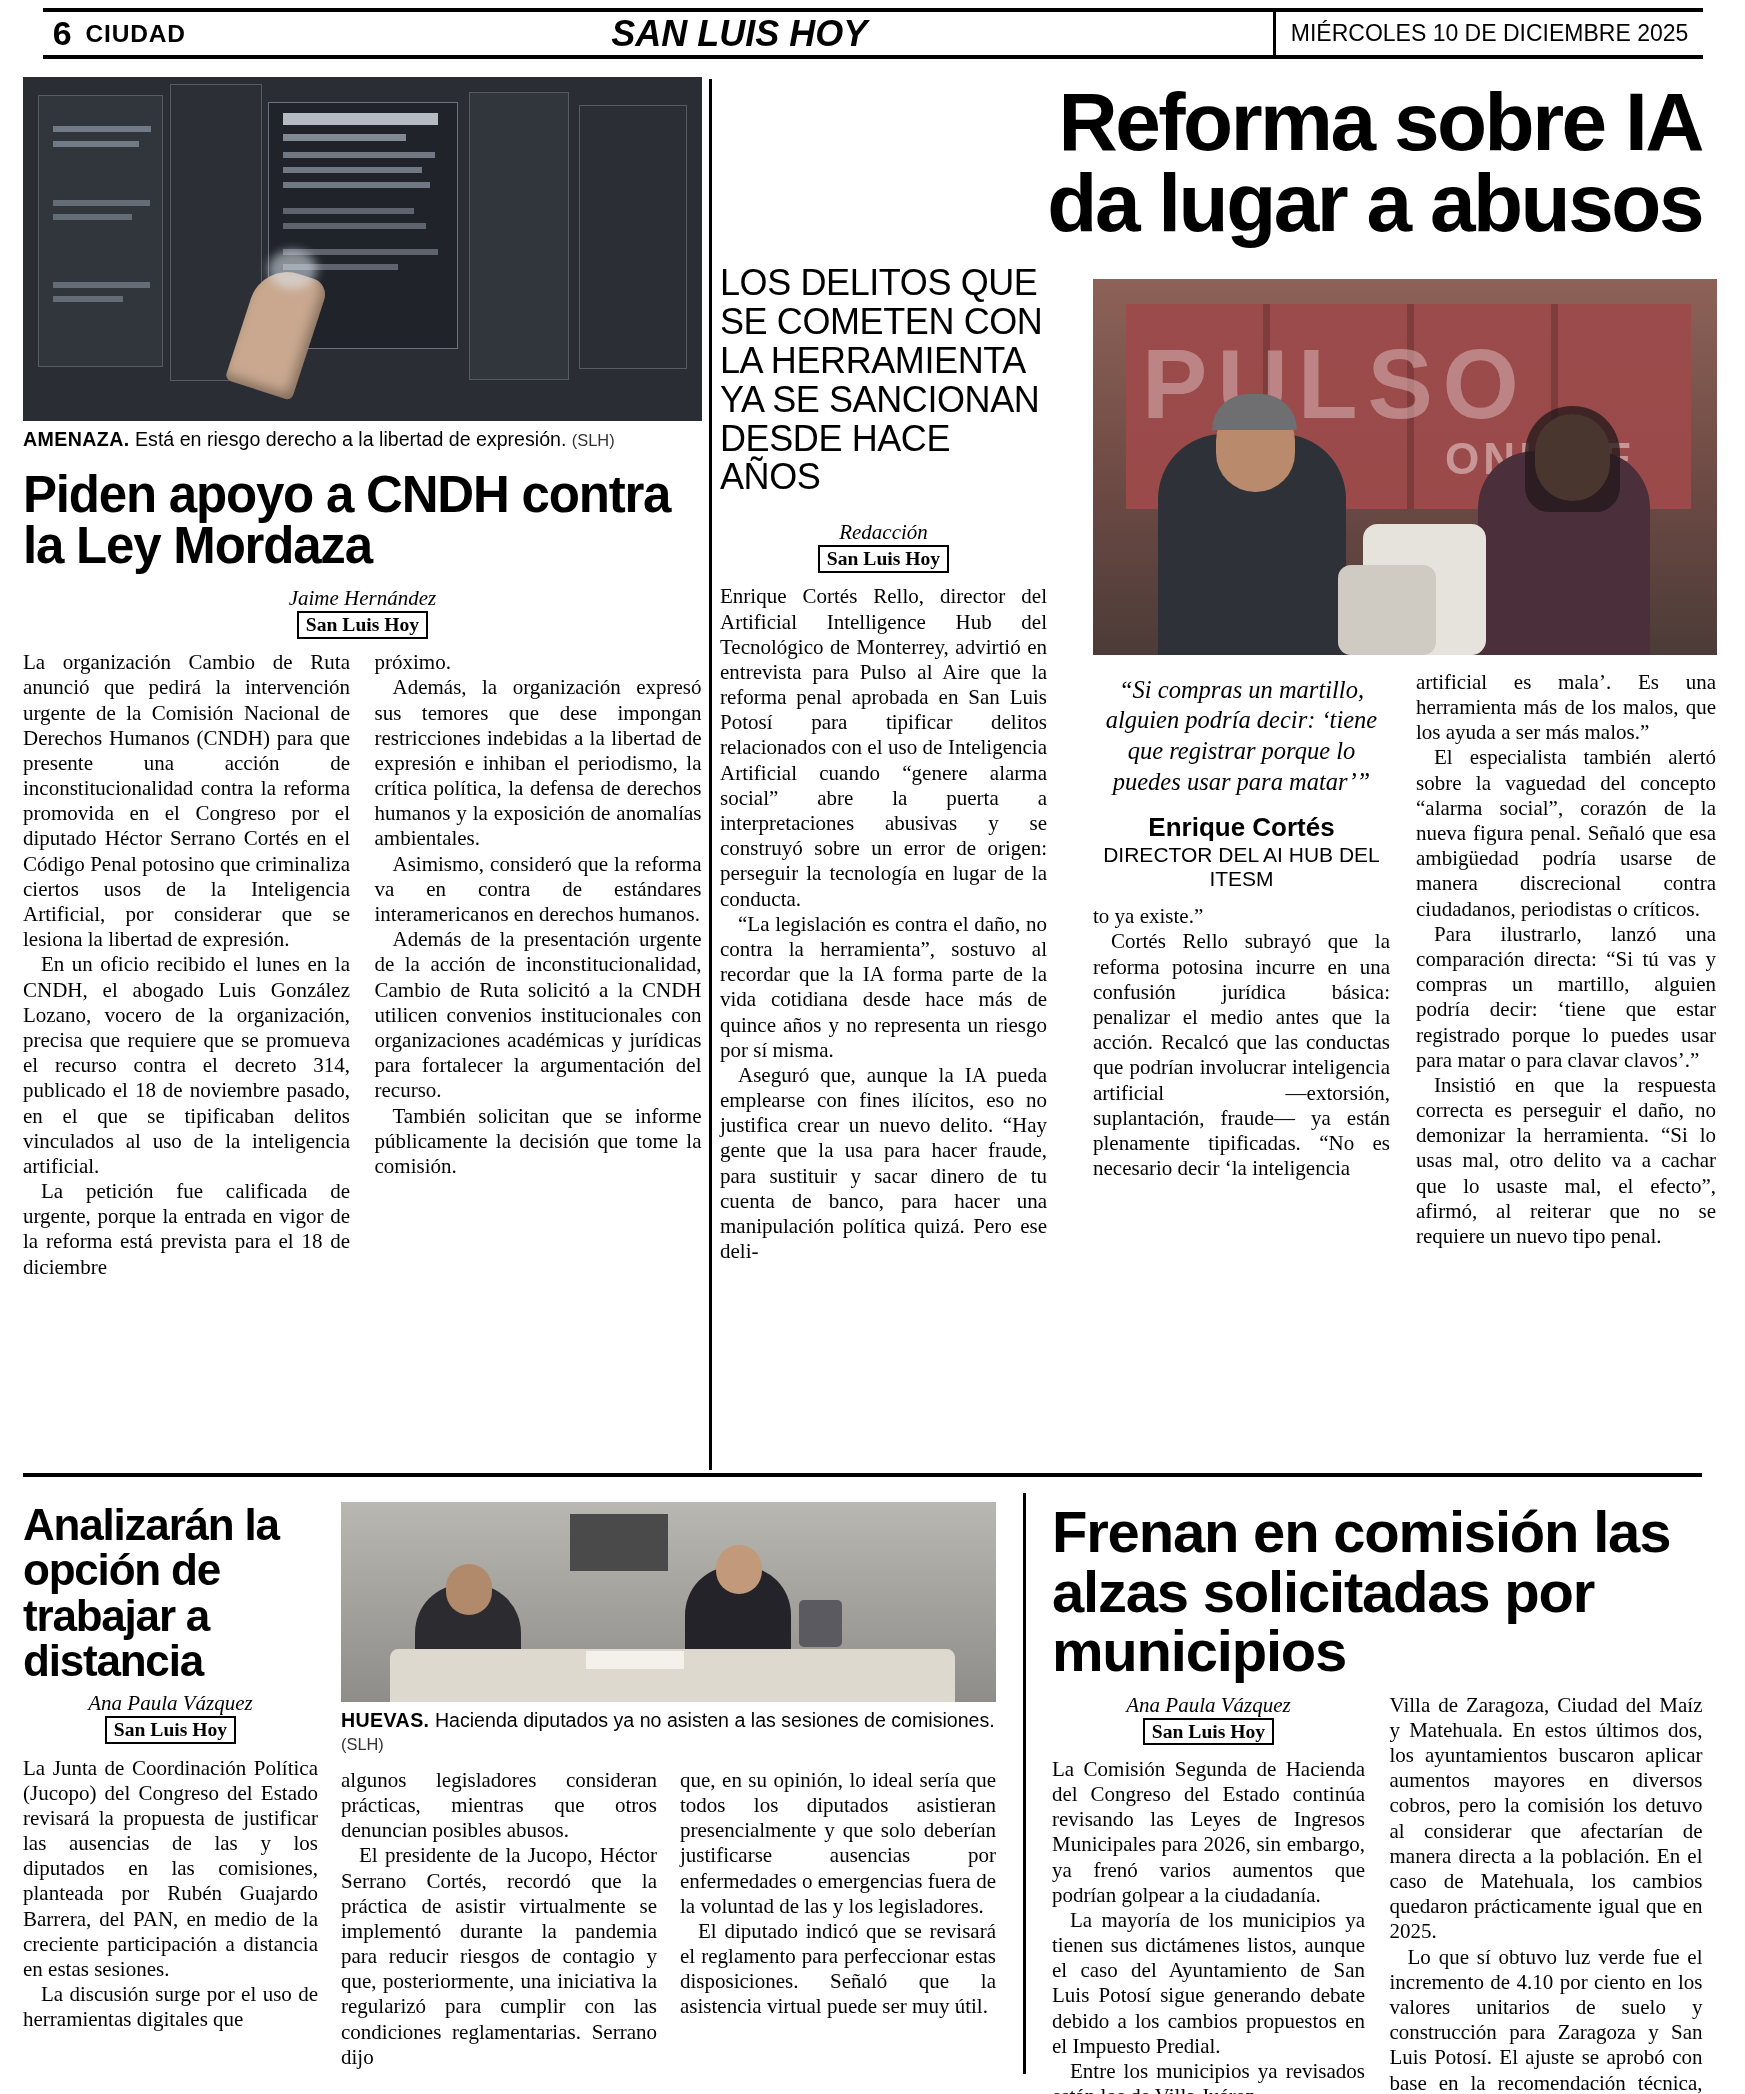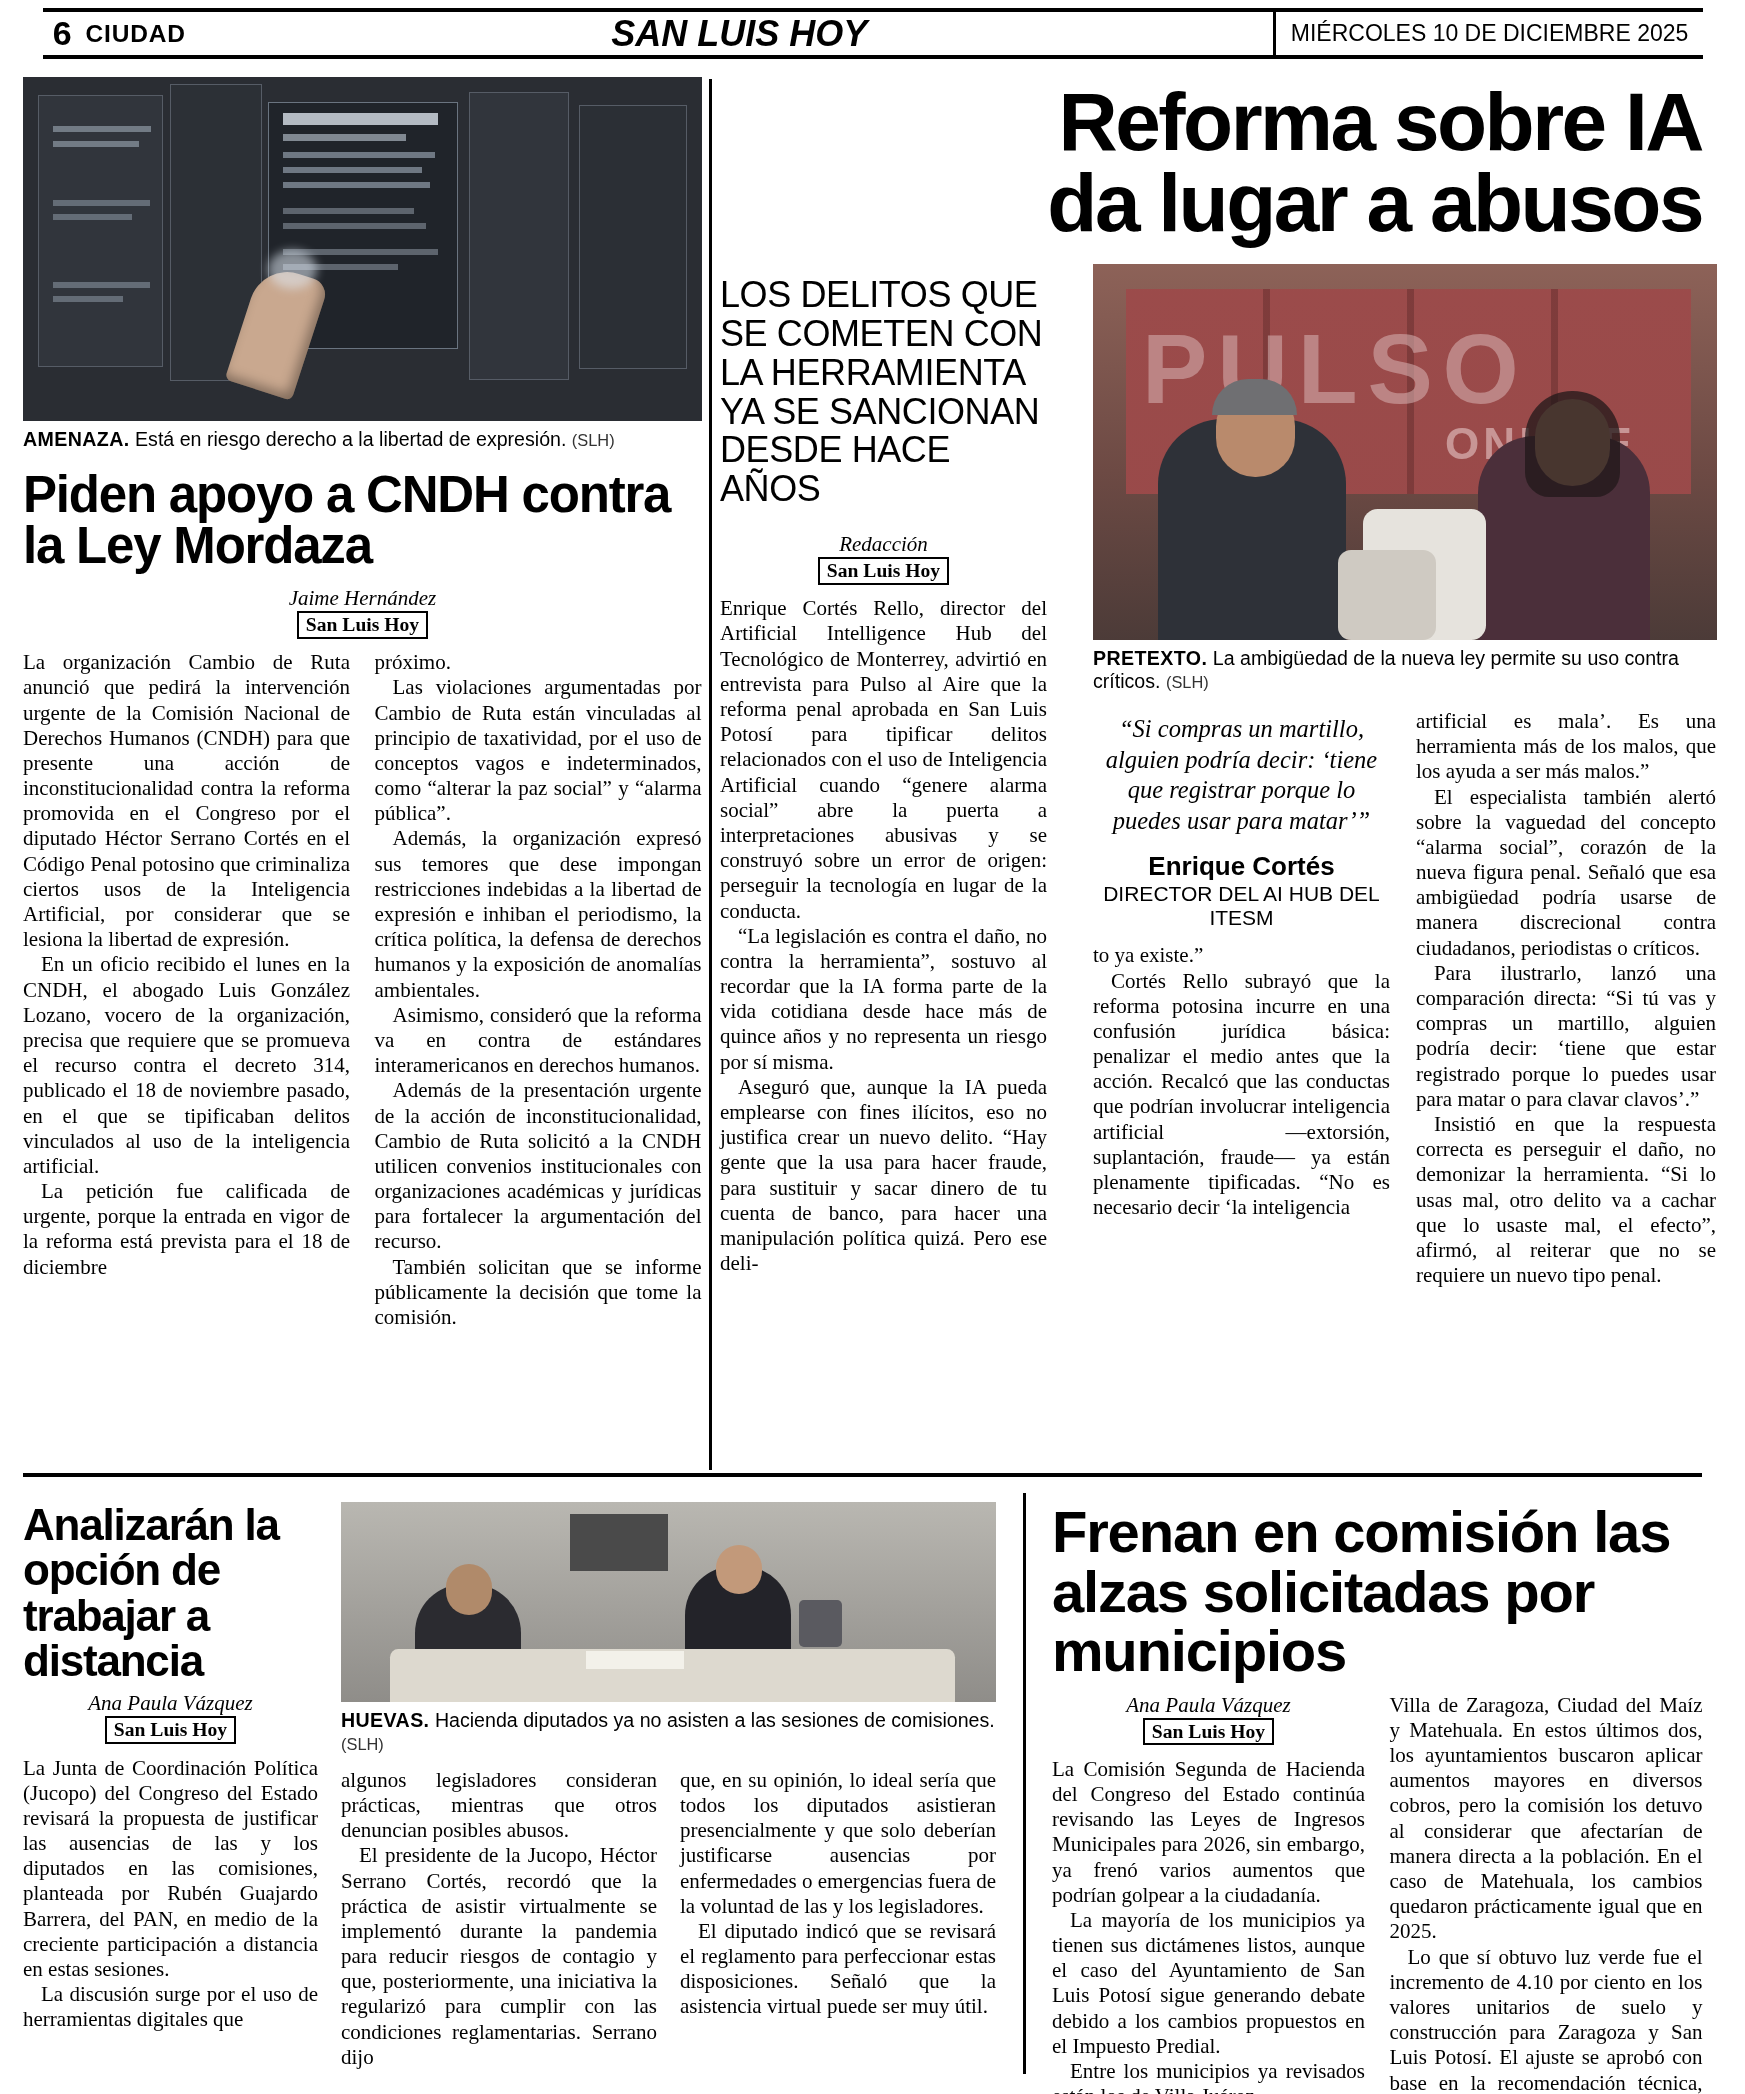--- a/index.html
+++ b/index.html
@@ -118,21 +118,20 @@
     </div>
 
     <div class="tl-cols">
       <div class="c body-col">
         <p>La organización Cambio de Ruta anunció que pedirá la intervención urgente de la Comisión Nacional de Derechos Humanos (CNDH) para que presente una acción de inconstitucionalidad contra la reforma promovida en el Congreso por el diputado Héctor Serrano Cortés en el Código Penal potosino que criminaliza ciertos usos de la Inteligencia Artificial, por considerar que se lesiona la libertad de expresión.</p>
         <p>En un oficio recibido el lunes en la CNDH, el abogado Luis González Lozano, vocero de la organización, precisa que requiere que se promueva el recurso contra el decreto 314, publicado el 18 de noviembre pasado, en el que se tipificaban delitos vinculados al uso de la inteligencia artificial.</p>
         <p>La petición fue calificada de urgente, porque la entrada en vigor de la reforma está prevista para el 18 de diciembre</p>
       </div>
       <div class="c body-col">
         <p>próximo.</p>
-        <p>Las violaciones argumentadas por Cambio de Ruta están vinculadas al principio de taxatividad, por el uso de conceptos vagos e indeterminados, como “alterar la paz social” y “alarma pública”.</p>
         <p>Además, la organización expresó sus temores que dese impongan restricciones indebidas a la libertad de expresión e inhiban el periodismo, la crítica política, la defensa de derechos humanos y la exposición de anomalías ambientales.</p>
         <p>Asimismo, consideró que la reforma va en contra de estándares interamericanos en derechos humanos.</p>
         <p>Además de la presentación urgente de la acción de inconstitucionalidad, Cambio de Ruta solicitó a la CNDH utilicen convenios institucionales con organizaciones académicas y jurídicas para fortalecer la argumentación del recurso.</p>
         <p>También solicitan que se informe públicamente la decisión que tome la comisión.</p>
       </div>
     </div>
   </div>
 
   <div class="ms">
 
@@ -163,24 +162,20 @@
           <div style="position:absolute;left:352px;top:155px;font-family:'Liberation Sans',sans-serif;font-weight:bold;font-size:44px;color:#e7c8c8;opacity:.6;letter-spacing:4.1px;">ONLINE</div>
 
           <div style="position:absolute;left:65px;top:155px;width:188px;height:221px;background:#2e3138;border-radius:65px 65px 0 0;"></div>
           <div style="position:absolute;left:123px;top:123px;width:79px;height:90px;background:#b98a6c;border-radius:39px;"></div>
           <div style="position:absolute;left:119px;top:115px;width:85px;height:36px;background:#6f6f72;border-radius:43px 43px 0 0;"></div>
           <div style="position:absolute;left:385px;top:172px;width:172px;height:205px;background:#4b2f3a;border-radius:57px 57px 0 0;"></div>
           <div style="position:absolute;left:442px;top:135px;width:75px;height:87px;background:#c08f72;border-radius:38px;"></div>
           <div style="position:absolute;left:432px;top:127px;width:95px;height:106px;background:#20181a;border-radius:47px 47px 24.5px 24.5px;opacity:.75;"></div>
           <div style="position:absolute;left:270px;top:245px;width:123px;height:131px;background:#e6e3dd;border-radius:14.7px;"></div>
           <div style="position:absolute;left:245px;top:286px;width:98px;height:90px;background:#cfcac2;border-radius:13px;"></div>
-        </div>
-        <div class="cap">
-          <b>PRETEXTO.</b><span> La ambigüedad de la nueva ley permite su uso contra críticos.</span>
-          <span class="slh">(SLH)</span>
         </div>
 
         <div class="ms-cols" style="margin-top:14.7px;">
           <div class="c" style="width:297px;">
             <div class="pull">“Si compras un martillo, alguien podría decir: ‘tiene que registrar porque lo puedes usar para matar’”</div>
             <div class="pull-name">Enrique Cortés</div>
             <div class="pull-role">DIRECTOR DEL AI HUB DEL ITESM</div>
             <div class="body-col">
               <p>to ya existe.”</p>
               <p>Cortés Rello subrayó que la reforma potosina incurre en una confusión jurídica básica: penalizar el medio antes que la acción. Recalcó que las conductas que podrían involucrar inteligencia artificial —extorsión, suplantación, fraude— ya están plenamente tipificadas. “No es necesario decir ‘la inteligencia</p>

